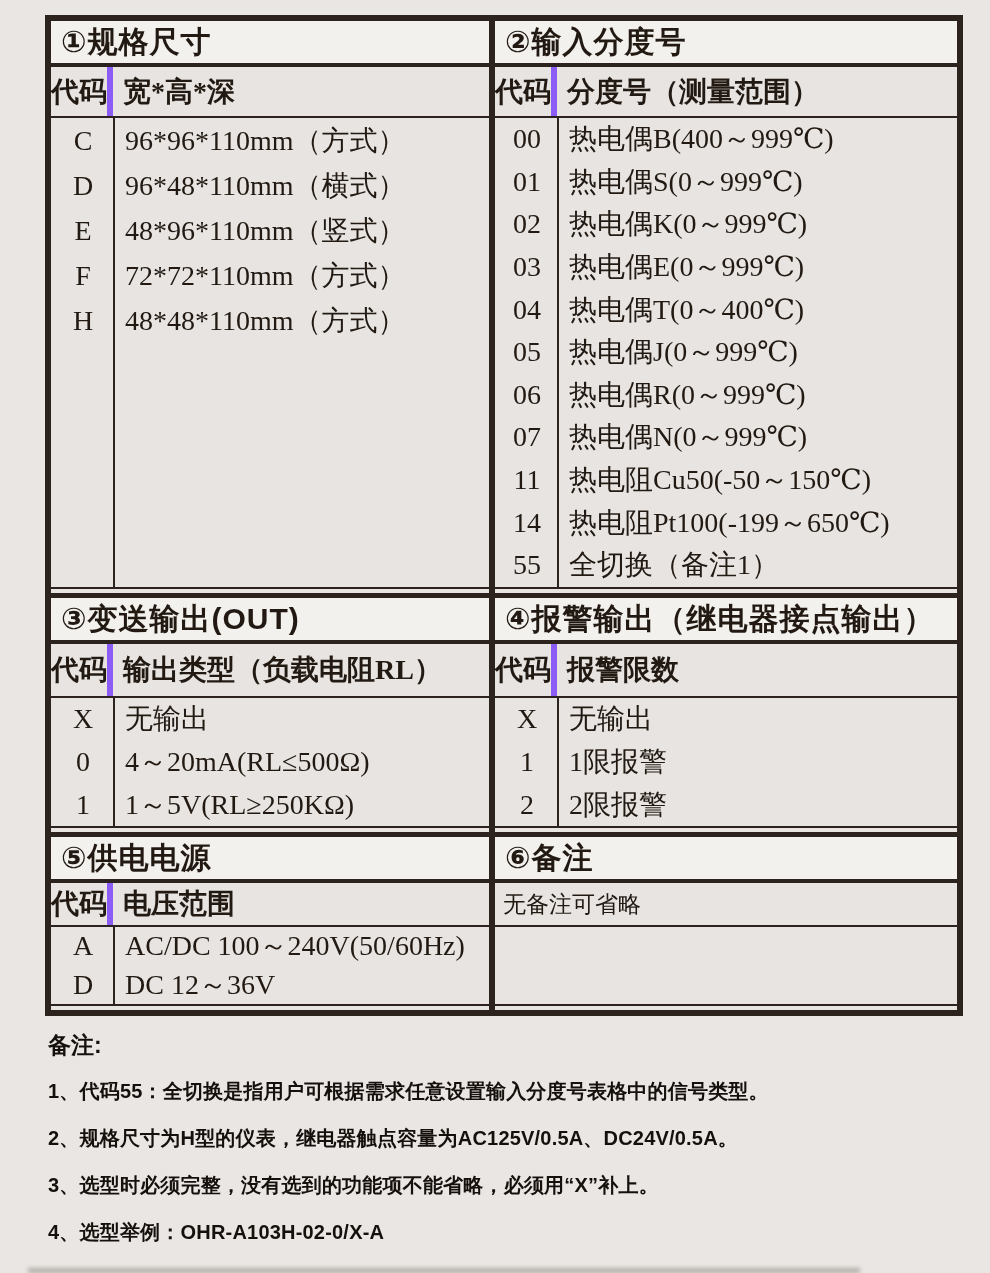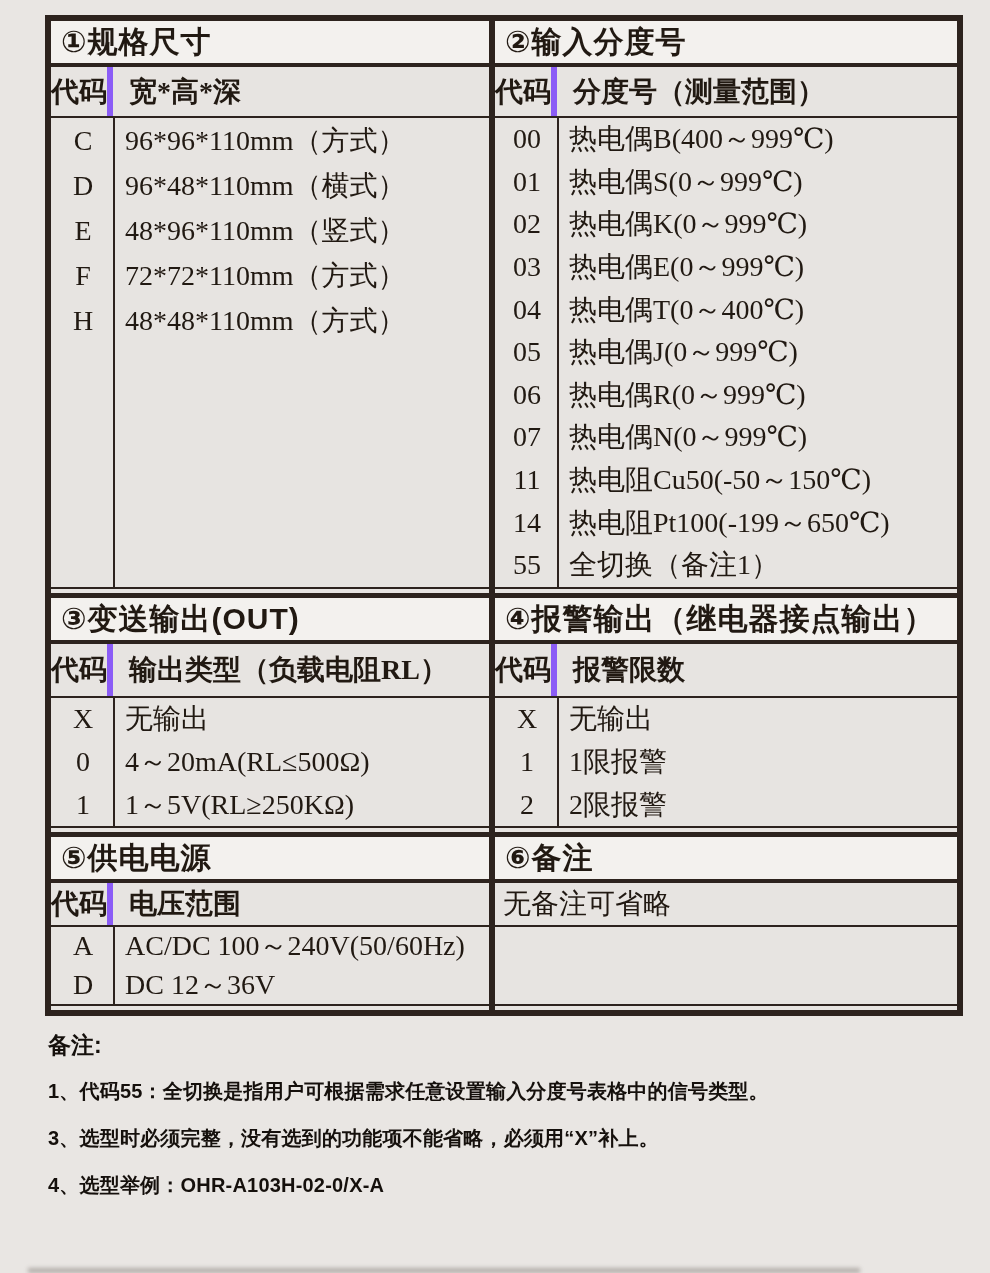--- a/index.html
+++ b/index.html
@@ -31,40 +31,40 @@
   
   .sec-header{
     display:flex;align-items:stretch;box-sizing:border-box;flex:none;
     border-bottom:2px solid #2d231e;font-weight:bold;font-size:28px;white-space:nowrap;
   }
   .band-12 .sec-header{height:51px;}
   .band-34 .sec-header{height:54px;}
   .band-56 .sec-header{height:44px;}
   .hdr-code{width:62px;flex:none;border-right:6px solid #8b5cf6;box-sizing:border-box;
     display:flex;align-items:center;justify-content:center;}
-  .hdr-value{flex:1;display:flex;align-items:center;padding-left:16px;overflow:hidden;}
+  .hdr-value{flex:1;display:flex;align-items:center;padding-left:10px;overflow:hidden;}
   
   .sec-body{
     position:relative;flex:1;display:flex;flex-direction:column;box-sizing:border-box;
     margin-bottom:4px;border-bottom:2px solid #2d231e;font-size:28px;white-space:nowrap;
   }
   .sec-body.with-divider::before{
     content:"";position:absolute;left:62px;top:0;bottom:0;width:2px;background:#2d231e;
   }
   .row{display:flex;align-items:center;flex:none;}
   .band-12 .half.left  .row{height:45px;}
   .band-12 .half.right .row{height:42.6px;}
   .band-34 .row{flex:1;}
   .band-56 .half.left .row{flex:1;}
   .row-code{width:64px;flex:none;text-align:center;}
   .row-value{flex:1;padding-left:10px;overflow:hidden;}
   
   .remark-line{
     height:44px;flex:none;display:flex;align-items:center;padding-left:8px;
-    border-bottom:2px solid #2d231e;box-sizing:border-box;font-size:28px;
+    border-bottom:2px solid #2d231e;box-sizing:border-box;font-size:23px;
   }
   .filler{flex:1;position:relative;margin-bottom:4px;border-bottom:2px solid #2d231e;}
   
   .notes{
     position:absolute;left:48px;top:1030px;width:905px;
     font-family:"Liberation Sans","DejaVu Sans",sans-serif;font-weight:bold;color:#15100c;
   }
   .notes-label{font-size:23px;margin-bottom:17px;}
   .note-line{font-size:20px;margin-bottom:20px;white-space:nowrap;letter-spacing:.2px;}
   
@@ -231,17 +231,18 @@
       <div class="remark-line">无备注可省略</div>
       <div class="filler"></div>
     </div>
   </div>
 
 </div>
 
 <div class="notes">
   <div class="notes-label">备注:</div>
   <div class="note-line">1、代码55：全切换是指用户可根据需求任意设置输入分度号表格中的信号类型。</div>
+  <div class="note-line">2、规格尺寸为H型的仪表，继电器触点容量为AC125V/0.5A、DC24V/0.5A。</div>
   <div class="note-line">3、选型时必须完整，没有选到的功能项不能省略，必须用“X”补上。</div>
   <div class="note-line">4、选型举例：OHR-A103H-02-0/X-A</div>
 </div>
 
 <div class="bottom-smudge"></div>
 
 </body></html>

